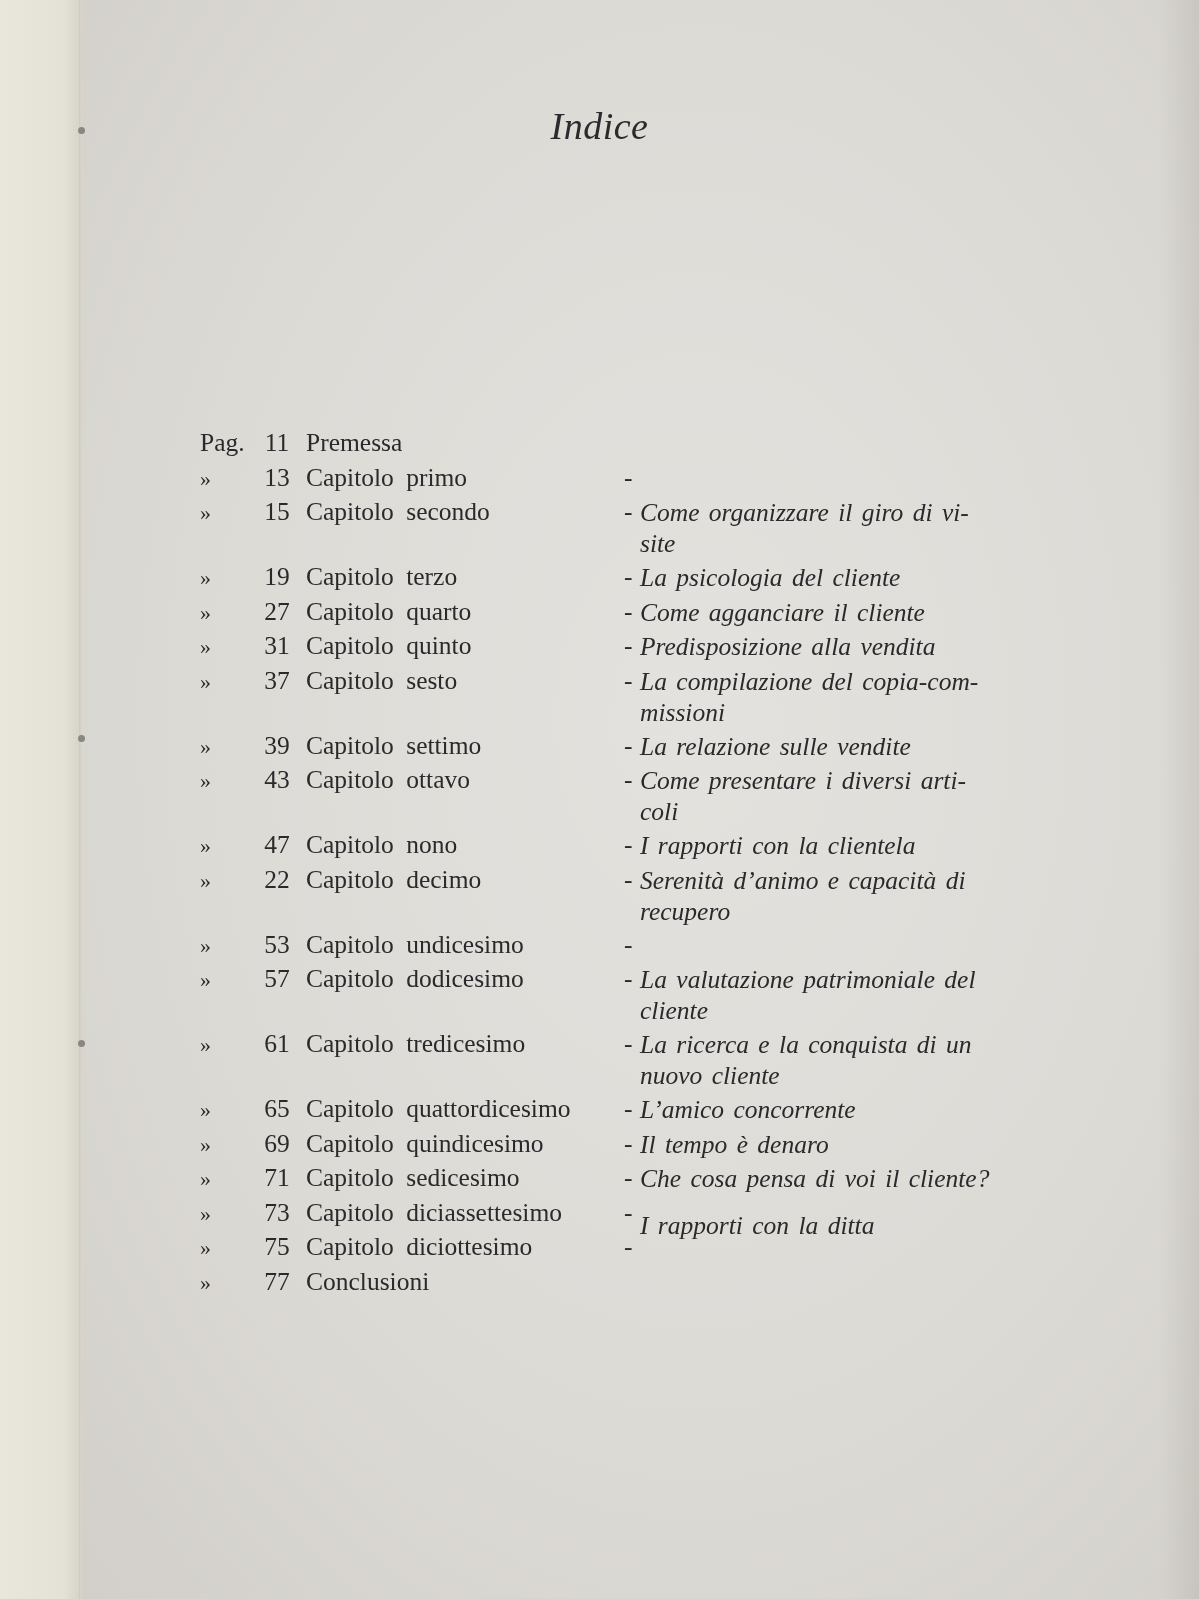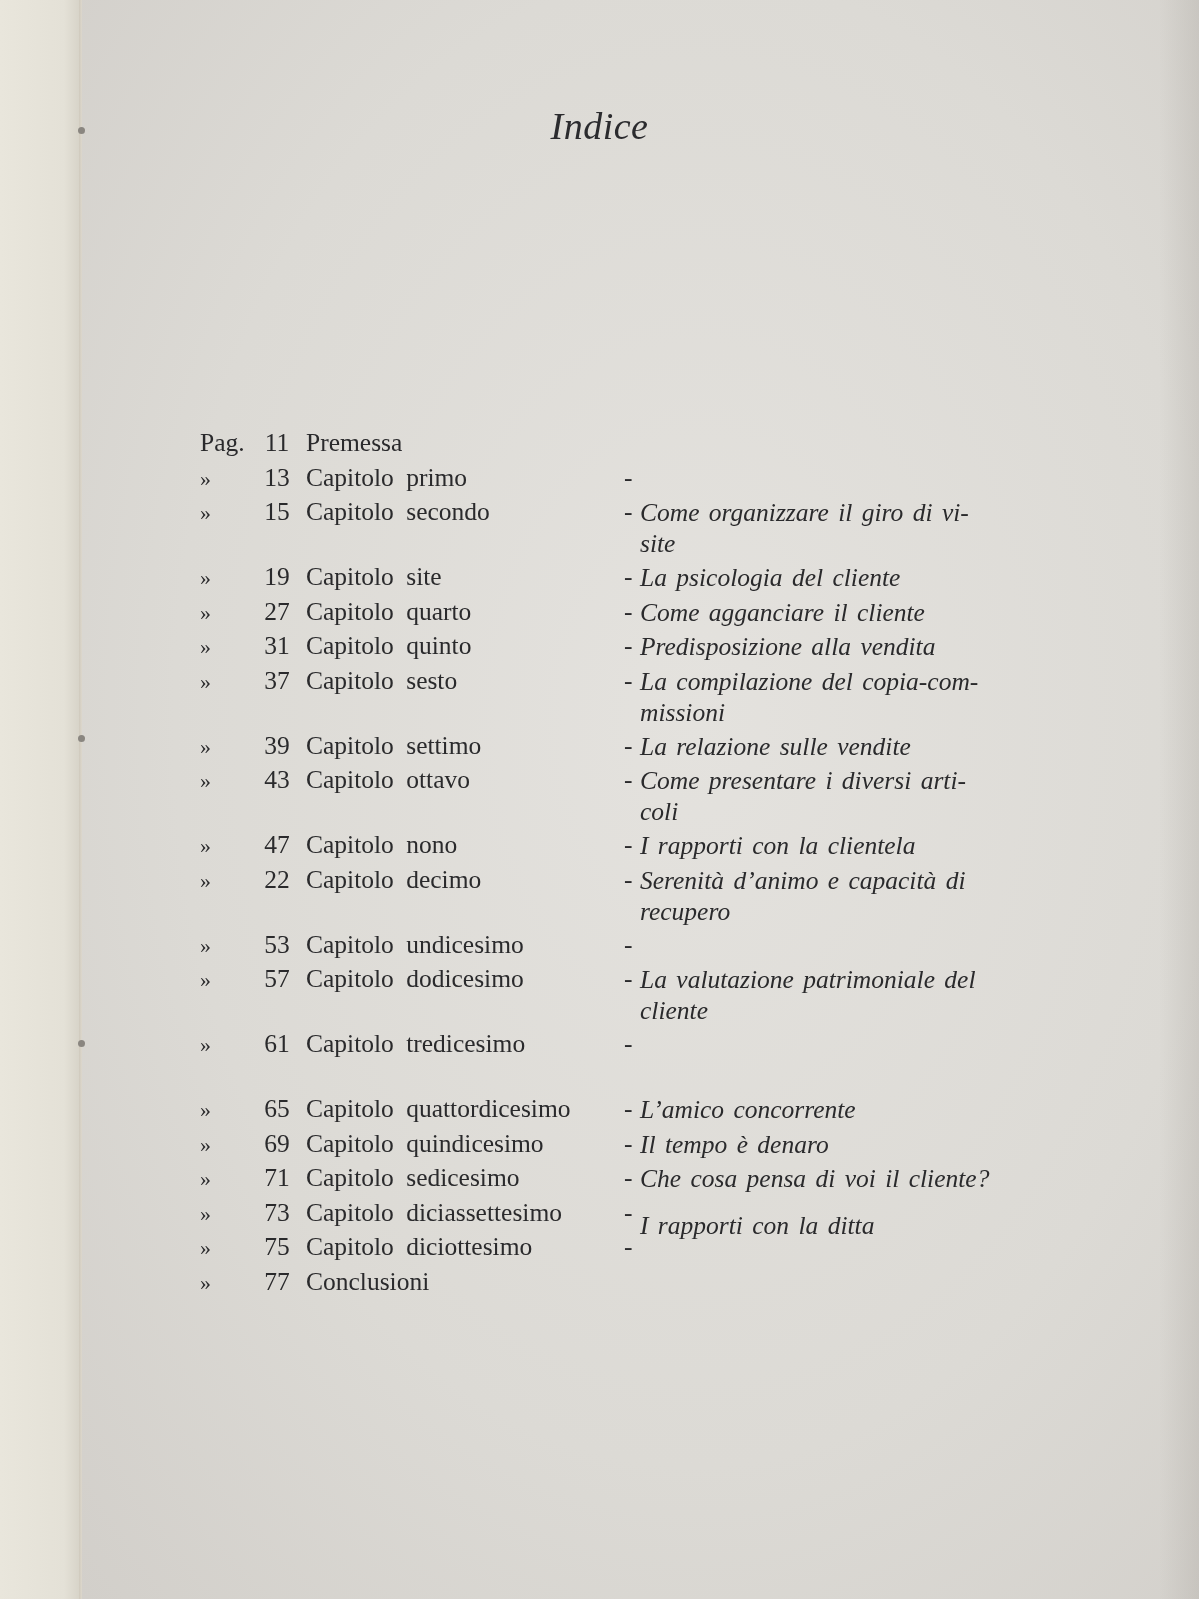--- a/index.html
+++ b/index.html
@@ -82,21 +82,21 @@
       <span class="prefix guillemet">»</span>
       <span class="pagenum">15</span>
       <span class="chapter">Capitolo secondo</span>
       <span class="dash">-</span>
       <span class="subtitle" style="white-space: pre-line;">Come organizzare il giro di vi-
 site</span>
     </div>
     <div class="row">
       <span class="prefix guillemet">»</span>
       <span class="pagenum">19</span>
-      <span class="chapter">Capitolo site</span>
+      <span class="chapter">Capitolo terzo</span>
       <span class="dash">-</span>
       <span class="subtitle" style="white-space: pre-line;">La psicologia del cliente</span>
     </div>
     <div class="row">
       <span class="prefix guillemet">»</span>
       <span class="pagenum">27</span>
       <span class="chapter">Capitolo quarto</span>
       <span class="dash">-</span>
       <span class="subtitle" style="white-space: pre-line;">Come agganciare il cliente</span>
     </div>
@@ -157,20 +157,22 @@
       <span class="chapter">Capitolo dodicesimo</span>
       <span class="dash">-</span>
       <span class="subtitle" style="white-space: pre-line;">La valutazione patrimoniale del
 cliente</span>
     </div>
     <div class="row tall">
       <span class="prefix guillemet">»</span>
       <span class="pagenum">61</span>
       <span class="chapter">Capitolo tredicesimo</span>
       <span class="dash">-</span>
+      <span class="subtitle" style="white-space: pre-line;">La ricerca e la conquista di un
+nuovo cliente</span>
     </div>
     <div class="row">
       <span class="prefix guillemet">»</span>
       <span class="pagenum">65</span>
       <span class="chapter">Capitolo quattordicesimo</span>
       <span class="dash">-</span>
       <span class="subtitle" style="white-space: pre-line;">L’amico concorrente</span>
     </div>
     <div class="row">
       <span class="prefix guillemet">»</span>

